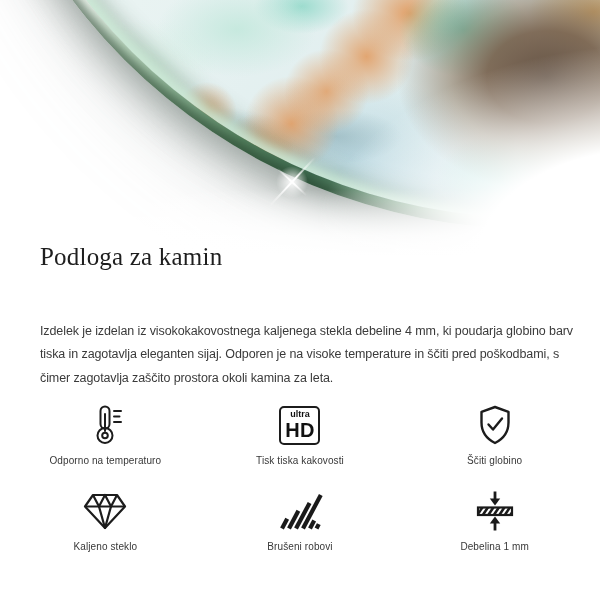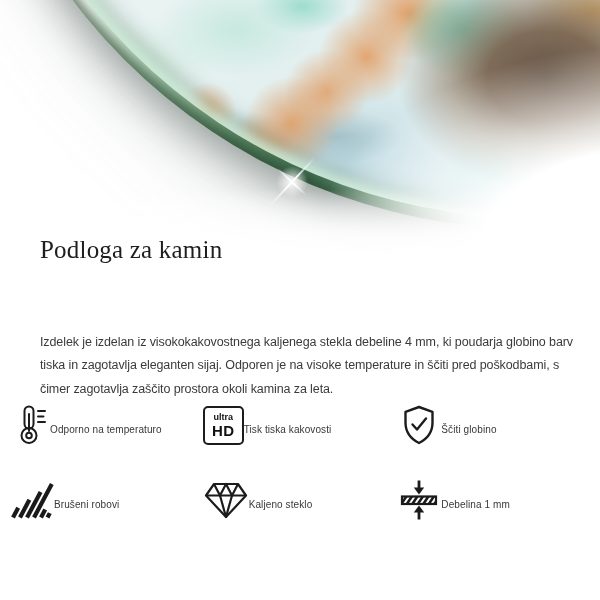--- a/index.html
+++ b/index.html
@@ -68,45 +68,45 @@
   .sparkle .glow{position:absolute;left:-16px;top:-16px;width:32px;height:32px;border-radius:50%;
     background:radial-gradient(circle, rgba(255,255,255,.95) 0%, rgba(255,255,255,.5) 35%, rgba(255,255,255,0) 70%);}
   .sparkle .ray-a{position:absolute;left:-34px;top:-1px;width:68px;height:2px;
     background:linear-gradient(90deg, rgba(255,255,255,0), #fff 42% 58%, rgba(255,255,255,0));
     transform:rotate(-47deg);}
   .sparkle .ray-b{position:absolute;left:-1px;top:-20px;width:2px;height:40px;
     background:linear-gradient(180deg, rgba(255,255,255,0), #fff 42% 58%, rgba(255,255,255,0));
     transform:rotate(-47deg);}
   
   .headline{
-    position:absolute;left:40px;top:233px;z-index:3;margin:0;
+    position:absolute;left:40px;top:240px;z-index:3;margin:0;
     font-family:"Liberation Serif", serif;font-weight:400;
     font-size:25px;line-height:34px;color:#1e1e1e;letter-spacing:.2px;
   }
   .headline span{display:block;}
   .desc{
-    position:absolute;left:40px;top:318px;width:548px;z-index:3;
+    position:absolute;left:40px;top:307px;width:548px;z-index:3;
     font-size:12.5px;line-height:23.5px;color:#3a3a3a;letter-spacing:-0.1px;
   }
   
   .features{
     position:absolute;left:0;top:403px;width:600px;box-sizing:border-box;padding:0 8px;z-index:3;
     display:grid;grid-template-columns:repeat(3,1fr);row-gap:23px;
   }
-  .feature{display:flex;flex-direction:row;align-items:center;}
+  .feature{display:flex;flex-direction:column;align-items:center;}
   .icon-box{height:44px;display:flex;align-items:center;justify-content:center;margin-bottom:8px;}
   .feature-label{font-size:10px;color:#383838;letter-spacing:.1px;white-space:nowrap;}
   .icon-box svg{display:block;}
   .uhd{
     width:37px;height:35px;border:2.5px solid #1c1c1c;border-radius:5px;
     display:flex;flex-direction:column;align-items:center;justify-content:center;
     line-height:1;color:#111;background:#fff;
   }
   .uhd .u{font-size:9px;font-weight:700;}
-  .uhd .h{font-size:15px;font-weight:800;margin-top:1px;letter-spacing:.2px;}
+  .uhd .h{font-size:20px;font-weight:800;margin-top:1px;letter-spacing:.2px;}
 </style>
 </head>
 <body>
 
 <div class="hero">
   <div class="glass-outer">
     <div class="glass-inner"></div>
   </div>
   <div class="hero-overlay"></div>
   <div class="sparkle">
@@ -154,42 +154,42 @@
       <svg width="44" height="42" viewBox="0 0 44 42" fill="none" stroke="#1c1c1c" stroke-width="2.4" stroke-linejoin="round" stroke-linecap="round">
         <path d="M22 3 L35.5 7.8 V18.5 C35.5 28.5 30 35 22 39 C14 35 8.5 28.5 8.5 18.5 V7.8 Z"></path>
         <polyline points="15.5,20.5 20,25.5 29,14.5"></polyline>
       </svg>
     </div>
     <div class="feature-label">Ščiti globino</div>
   </div>
 
   <div class="feature">
     <div class="icon-box">
+      <svg width="46" height="38" viewBox="0 0 46 38" fill="none" stroke="#1c1c1c" stroke-width="2.2" stroke-linejoin="round">
+        <path d="M11 3 L35 3 L43 14.5 L23 36 L3 14.5 Z"></path>
+        <line x1="3" y1="14.5" x2="43" y2="14.5"></line>
+        <path d="M11 3 L17 14.5 L23 3 L29 14.5 L35 3"></path>
+        <path d="M17 14.5 L23 36 L29 14.5"></path>
+      </svg>
+    </div>
+    <div class="feature-label">Kaljeno steklo</div>
+  </div>
+
+  <div class="feature">
+    <div class="icon-box">
       <svg width="46" height="40" viewBox="0 0 46 40" fill="none" stroke="#1a1a1a" stroke-width="4.2">
         <line x1="5" y1="37.5" x2="10.2" y2="27.8"></line>
         <line x1="12" y1="37.5" x2="21.4" y2="19.8"></line>
         <line x1="19" y1="37.5" x2="32.6" y2="11.9"></line>
         <line x1="26" y1="37.5" x2="43.8" y2="4"></line>
         <line x1="33" y1="37.5" x2="37.2" y2="29.6"></line>
         <line x1="39.5" y1="37.5" x2="41.8" y2="33.1"></line>
       </svg>
     </div>
     <div class="feature-label">Brušeni robovi</div>
-  </div>
-
-  <div class="feature">
-    <div class="icon-box">
-      <svg width="46" height="38" viewBox="0 0 46 38" fill="none" stroke="#1c1c1c" stroke-width="2.2" stroke-linejoin="round">
-        <path d="M11 3 L35 3 L43 14.5 L23 36 L3 14.5 Z"></path>
-        <line x1="3" y1="14.5" x2="43" y2="14.5"></line>
-        <path d="M11 3 L17 14.5 L23 3 L29 14.5 L35 3"></path>
-        <path d="M17 14.5 L23 36 L29 14.5"></path>
-      </svg>
-    </div>
-    <div class="feature-label">Kaljeno steklo</div>
   </div>
 
   <div class="feature">
     <div class="icon-box">
       <svg width="44" height="44" viewBox="0 0 44 44" fill="none">
         <defs>
           <clipPath id="barclip">
               <rect x="6" y="19" width="32" height="6.5"></rect>
             </clipPath>
         </defs>

